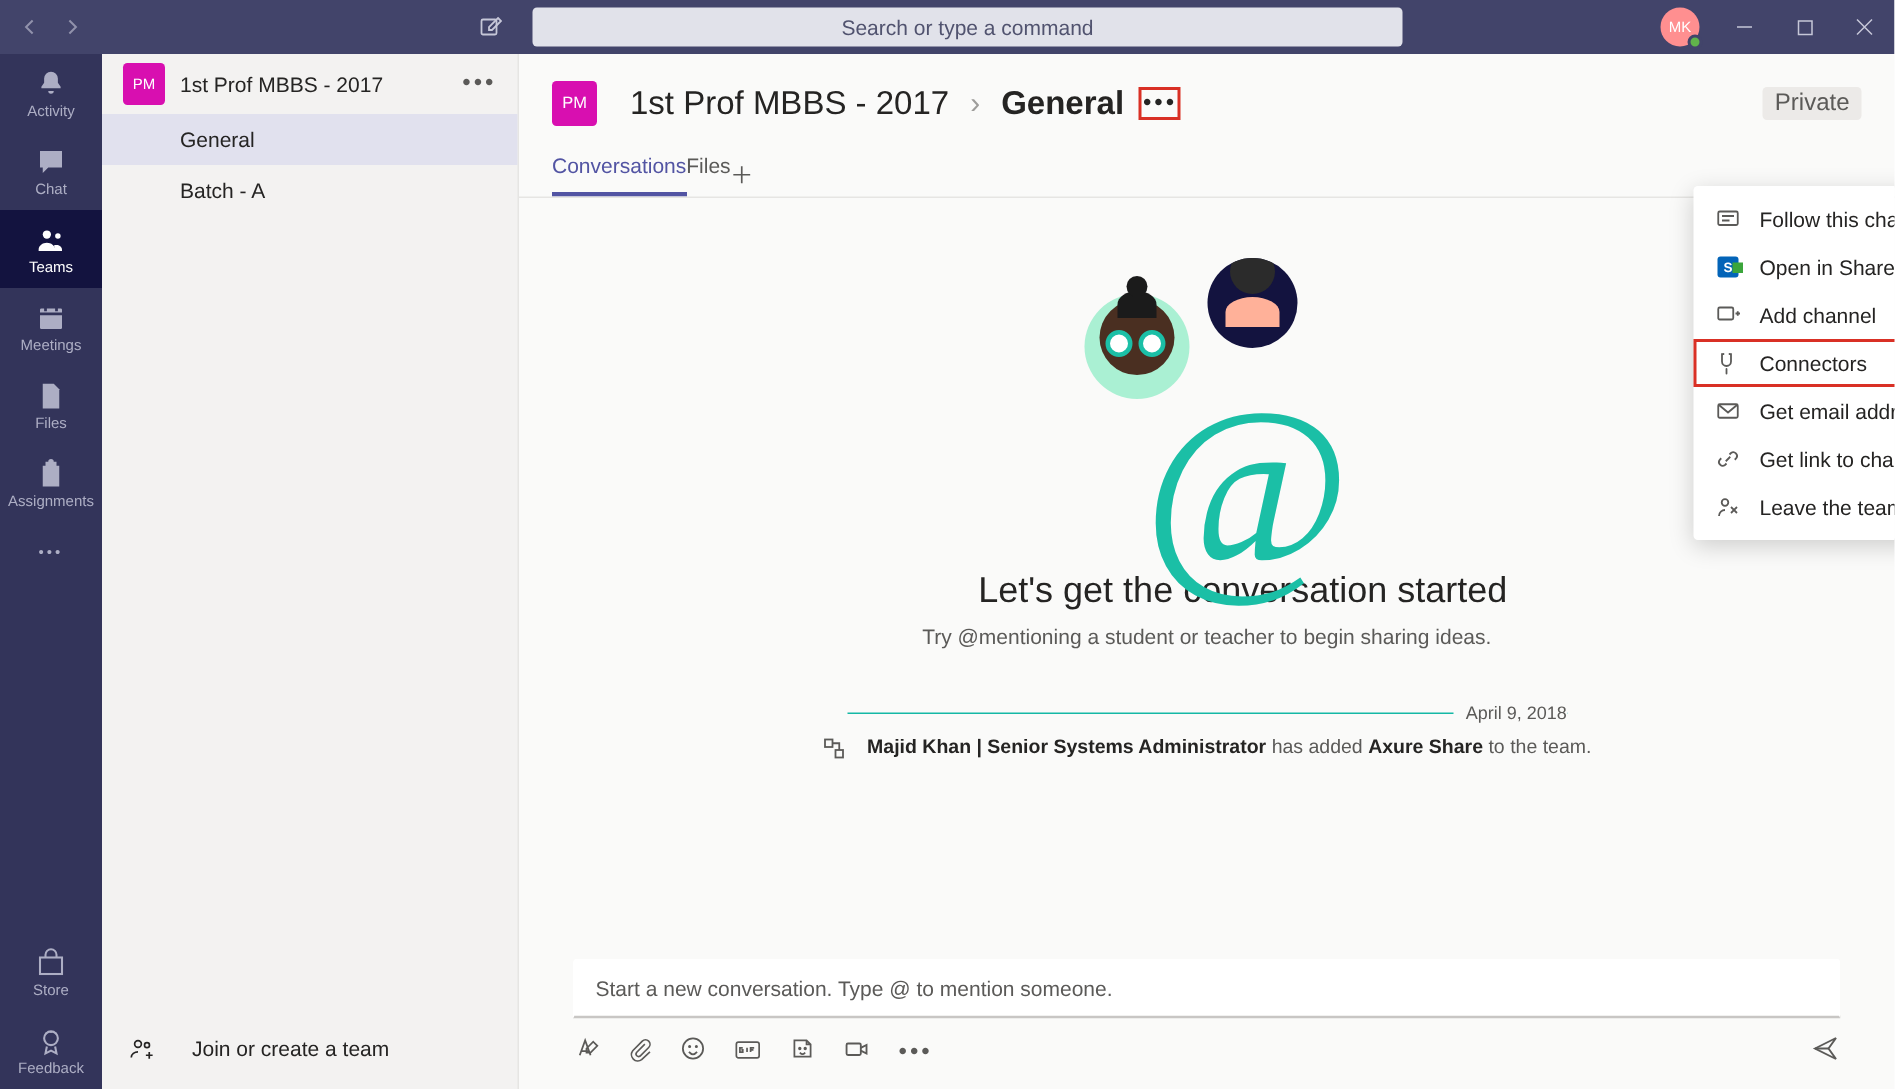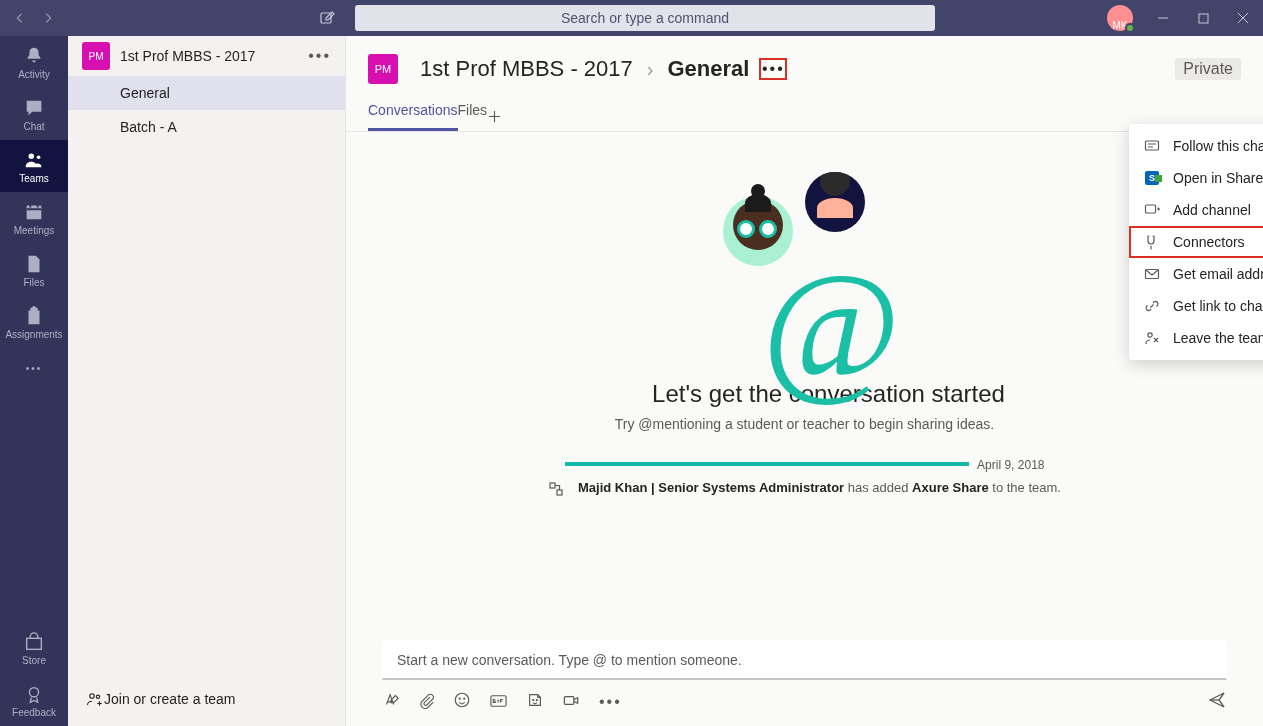--- a/index.html
+++ b/index.html
@@ -6,42 +6,42 @@
     html, body { width: 1263px; height: 726px; overflow: hidden; }
     body { display: flex; flex-direction: column; background: #fff; }
 
     
     .titlebar { height: 36px; background: #42446a; display: flex; align-items: center; color: #c6c7d8; }
     .tb-nav { display: flex; padding: 0 6px; }
     .tb-nav .nav-btn { width: 28px; height: 28px; display:flex;align-items:center;justify-content:center;cursor:pointer;opacity:.6;}
     .tb-compose { width:28px;height:28px;display:flex;align-items:center;justify-content:center;margin:0 14px 0 245px;cursor:pointer;color:#c6c7d8;}
     .tb-search { flex: 0 0 580px; height:26px; background:#e1e2ea; border-radius:3px; display:flex;align-items:center;justify-content:center;color:#51536f;font-size:14px;}
     .tb-spacer { flex:1; }
-    .tb-avatar { width:26px;height:26px;border-radius:50%;background:#ff8f90;display:flex;align-items:flex-end;justify-content:center;color:#fff;font-size:10px;margin-right:10px;position:relative;}
+    .tb-avatar { width:26px;height:26px;border-radius:50%;background:#ff8f90;display:flex;align-items:center;justify-content:center;color:#fff;font-size:10px;margin-right:10px;position:relative;}
     .tb-avatar .presence{position:absolute;right:-2px;bottom:-2px;width:10px;height:10px;border-radius:50%;background:#61b34b;border:2px solid #42446a;}
     .tb-winbtn { width:40px;height:36px;display:flex;align-items:center;justify-content:center;cursor:pointer;color:#c6c7d8;}
 
     
     .shell { flex:1; display:flex; min-height:0;}
     .rail { width:68px; background:#33345a; display:flex;flex-direction:column;align-items:center;color:#adaec4;font-size:10px;}
     .rail-item { width:68px;height:52px;display:flex;flex-direction:column;align-items:center;justify-content:center;gap:2px;cursor:pointer;}
     .rail-item.active { background:#13133f; color:#fff;}
     .rail-item svg { width:22px;height:22px;}
     .rail-spacer { flex:1;}
     .rail-more{width:68px;height:40px;display:flex;align-items:center;justify-content:center;color:#adaec4;cursor:pointer;letter-spacing:2px;}
 
     .teams-list { width:278px; background:#f3f2f1; border-right:1px solid #e6e5e3; display:flex;flex-direction:column;}
     .fav-header{font-size:12px;color:#5b5a58;padding:14px 18px 10px;}
     .team-row{display:flex;align-items:center;height:40px;padding:0 14px;cursor:pointer;}
     .team-badge{width:28px;height:28px;border-radius:3px;background:#d80fb0;color:#fff;display:flex;align-items:center;justify-content:center;font-size:10px;margin-right:10px;}
     .team-name{flex:1;font-size:14px;color:#252423;}
     .team-more{color:#5b5a58;letter-spacing:2px;}
     .chan-row{height:34px;display:flex;align-items:center;padding-left:52px;font-size:14px;color:#252423;cursor:pointer;}
     .chan-row.active{background:#e1e1ee;font-weight:400;}
-    .join-row{display:flex;align-items:center;gap:0;padding:18px;font-size:14px;color:#252423;cursor:pointer;}
+    .join-row{display:flex;align-items:center;gap:24px;padding:18px;font-size:14px;color:#252423;cursor:pointer;}
 
     .main { flex:1; display:flex;flex-direction:column; position:relative; background:#fafaf9;}
     .main-header{background:#fafaf9;padding:18px 22px 0;}
     .crumb{display:flex;align-items:center;gap:12px;}
     .crumb .team-badge{width:30px;height:30px;font-size:11px;}
     .crumb-team{font-size:22px;color:#252423;}
     .crumb-sep{font-size:20px;color:#9e9d9b;margin:0 2px;}
     .crumb-chan{font-size:22px;font-weight:700;color:#252423;}
     .crumb-more-wrap{width:28px;height:22px;display:flex;align-items:center;justify-content:center;cursor:pointer; border:2px solid #d93025; margin-left:-2px;}
     .crumb-more{letter-spacing:2px;color:#252423;}
@@ -60,21 +60,21 @@
     .ava2::after{content:"";position:absolute;width:36px;height:20px;border-radius:50% 50% 0 0;background:#ffb199;left:12px;top:26px;}
     .ava2::before{content:"";position:absolute;width:30px;height:30px;border-radius:50%;background:#2b2b2b;left:15px;top:-6px;}
     .ava1{width:70px;height:70px;background:#aaf0d3;left:18px;top:24px;}
     .ava1 .head{position:absolute;width:50px;height:50px;border-radius:50%;background:#4a2f21;left:10px;top:4px;}
     .ava1 .hair{position:absolute;width:26px;height:18px;border-radius:50% 50% 0 0;background:#1b1b1b;left:22px;top:-2px;}
     .ava1 .hair::after{content:"";position:absolute;width:14px;height:14px;border-radius:50%;background:#1b1b1b;left:6px;top:-10px;}
     .ava1 .glasses{position:absolute;left:14px;top:24px;display:flex;gap:4px;}
     .ava1 .glasses span{width:18px;height:18px;border:3px solid #1bbfa6;border-radius:50%;background:#fff;}
     .conv-title{font-size:24px;color:#252423;margin-top:18px;margin-left:48px;}
     .conv-sub{font-size:14px;color:#5b5a58;margin-top:8px;}
-    .date-div{width:480px;border-top:4px solid #14b8a6;margin-top:30px;position:relative;}
+    .date-div{width:480px;border-top:1px solid #14b8a6;margin-top:43px;position:relative;}
     .date-div span{position:absolute;right:0;top:-8px;background:#fafaf9;padding-left:8px;font-size:12px;color:#5b5a58;}
     .sys-msg{margin-top:14px;display:flex;gap:14px;align-items:flex-start;font-size:13px;color:#5b5a58;}
     .sys-msg .ico{color:#5b5a58;margin-top:1px;}
     .sys-msg .strong{color:#252423;font-weight:600;}
     .sys-msg2{font-size:13px;color:#5b5a58;}
 
     .composer{padding:10px 36px 12px;}
     .comp-box{background:#fff;border:1px solid #fff;border-bottom:2px solid #c8c6c4;height:40px;border-radius:3px 3px 0 0;display:flex;align-items:center;padding:0 14px;color:#5b5a58;font-size:14px;}
     .comp-tools{display:flex;align-items:center;gap:18px;margin-top:10px;color:#5b5a58;}
     .comp-tools .send{margin-left:auto;}

